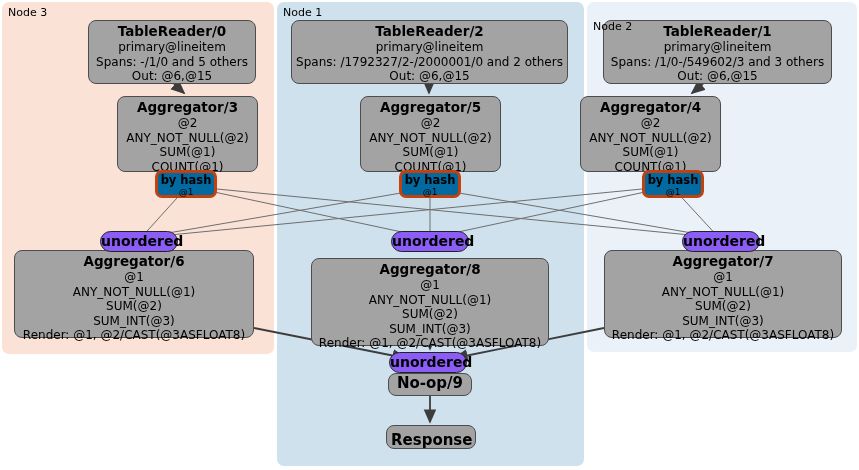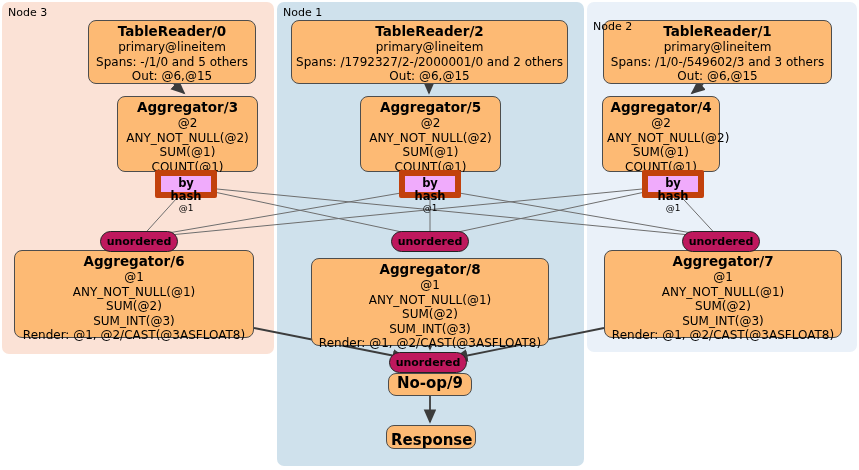--- a/index.html
+++ b/index.html
@@ -4,36 +4,36 @@
 <style>
   html,body{margin:0;padding:0;}
   body{
     width:859px;height:470px;position:relative;background:#ffffff;
     font-family:"DejaVu Sans","Liberation Sans",sans-serif;overflow:hidden;
   }
   .region{position:absolute;border-radius:7px;z-index:0;}
   .region-label{position:absolute;font-size:11px;color:#000;z-index:4;}
   #edges{position:absolute;left:0;top:0;z-index:1;}
   .box{
-    position:absolute;background:#fdba74;border:1px solid #4d4d4d;border-radius:8px;
+    position:absolute;background:#a3a3a3;border:1px solid #4d4d4d;border-radius:8px;
     text-align:center;box-sizing:border-box;padding:2px 4px 0 4px;z-index:2;
   }
   .box .title{font-weight:bold;font-size:13.5px;line-height:17px;white-space:nowrap;}
   .box .line{font-size:12px;line-height:14.5px;white-space:nowrap;}
   .single .title{font-size:15px;line-height:19px;}
   .router{
-    position:absolute;width:62px;height:28px;background:#f0abfc;border:6px solid #c2410c;
-    border-radius:2px;text-align:center;box-sizing:border-box;z-index:3;
+    position:absolute;width:62px;height:28px;background:#0369a1;border:3px solid #c2410c;
+    border-radius:7px;text-align:center;box-sizing:border-box;z-index:3;
   }
   .router .rl{font-weight:bold;font-size:11.5px;line-height:13px;margin-top:1px;}
   .router .rd{font-size:9px;line-height:10px;}
   .stream{
-    position:absolute;width:78px;height:21px;background:#be185d;border:1px solid #222;
+    position:absolute;width:78px;height:21px;background:#8b5cf6;border:1px solid #222;
     border-radius:11px;text-align:center;box-sizing:border-box;
-    font-weight:bold;font-size:11px;line-height:19px;color:#000;z-index:3;
+    font-weight:bold;font-size:14px;line-height:19px;color:#000;z-index:3;
   }
 </style>
 </head>
 <body>
 
 <div class="region" style="left:2px;top:2px;width:272px;height:352px;background:#fbe2d6"></div>
 <div class="region" style="left:277px;top:2px;width:307px;height:464px;background:#cfe1ec"></div>
 <div class="region" style="left:587px;top:2px;width:270px;height:350px;background:#eaf1f9"></div>
 <div class="region-label" style="left:8px;top:6px">Node 3</div>
 <div class="region-label" style="left:283px;top:6px">Node 1</div>
@@ -103,21 +103,21 @@
 </div>
 <div class="box" style="left:360px;top:96px;width:141px;height:76px">
   <div class="title">Aggregator/5</div>
   <div>
       <div class="line">@2</div>
       <div class="line">ANY_NOT_NULL(@2)</div>
       <div class="line">SUM(@1)</div>
       <div class="line">COUNT(@1)</div>
     </div>
 </div>
-<div class="box" style="left:602px;top:96px;width:118px;height:76px">
+<div class="box" style="left:580px;top:96px;width:141px;height:76px">
   <div class="title">Aggregator/4</div>
   <div>
       <div class="line">@2</div>
       <div class="line">ANY_NOT_NULL(@2)</div>
       <div class="line">SUM(@1)</div>
       <div class="line">COUNT(@1)</div>
     </div>
 </div>
 
 <div class="router" style="left:155px;top:170px">

